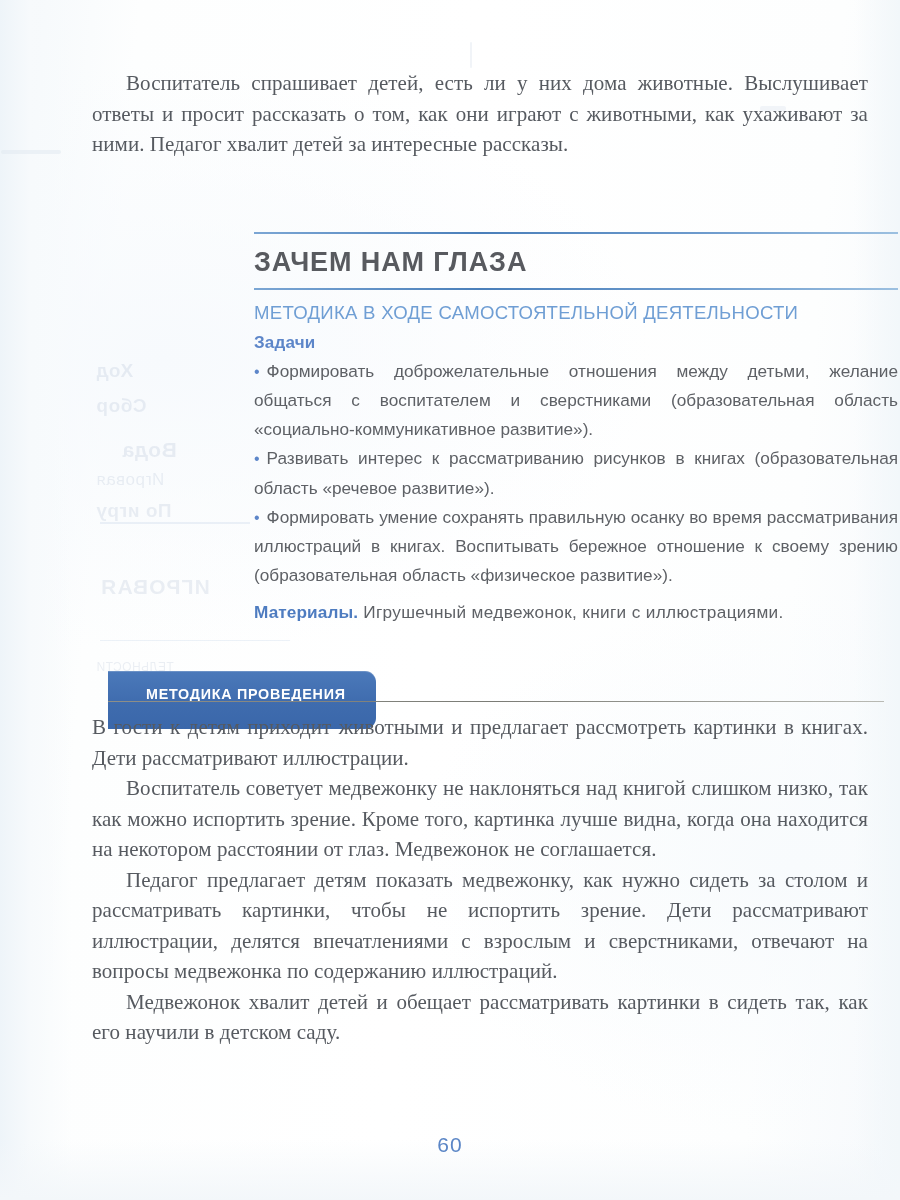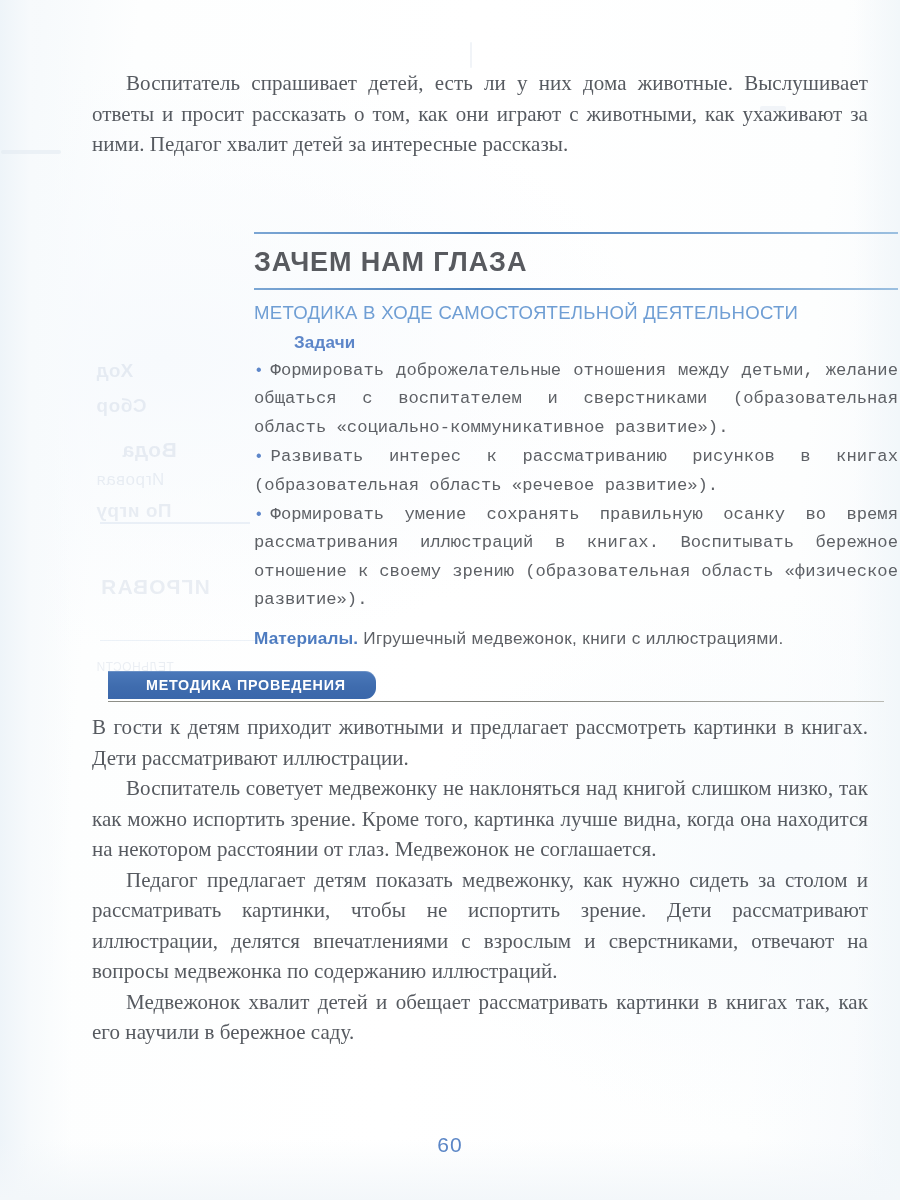--- a/index.html
+++ b/index.html
@@ -148,28 +148,27 @@
     line-height: 23px;
     white-space: nowrap;
   }
   .tasks-label {
     margin-top: 9px;
     font-family: "Liberation Sans", sans-serif;
     font-size: 17px;
     font-weight: 700;
     color: #5d86c9;
     letter-spacing: 0.2px;
-    margin-left: 40px;
   }
 
   .objectives {
     margin-top: 4px;
   }
   .objective {
-    font-family: Liberation Mono, monospace;
+    font-family: Liberation Sans, sans-serif;
     font-size: 17.2px;
     line-height: 28.4px;
     color: #5e6166;
     text-align: justify;
     text-justify: inter-word;
     margin-bottom: 1px;
   }
   .objective .bullet {
     color: #5d86c9;
     font-size: 16px;
@@ -197,22 +196,22 @@
     position: absolute;
     left: 108px;
     top: 671px;
     width: 776px;
     height: 32px;
   }
   .method-badge {
     position: absolute;
     left: 0;
     top: 0;
-    height: 28px;
-    padding: 0 30px 0 38px;
+    height: 46px;
+    padding: 0 30px 12px 38px;
     display: flex;
     align-items: center;
     background: linear-gradient(180deg, #4b79ba 0%, #3f6cae 55%, #3a67aa 100%);
     border-radius: 0 11px 11px 0;
     box-shadow: inset 0 1px 0 rgba(255,255,255,0.18);
   }
   .method-badge span {
     font-family: "Liberation Sans", sans-serif;
     font-size: 14.3px;
     font-weight: 700;
@@ -316,19 +315,19 @@
       <div class="method-badge">
         <span>МЕТОДИКА ПРОВЕДЕНИЯ</span>
       </div>
       <div class="method-rule"></div>
     </div>
 
     <div class="body-block bottom-text">
       <p class="noindent">В гости к детям приходит животными и предлагает рассмотреть картинки в книгах. Дети рассматривают иллюстрации.</p>
       <p>Воспитатель советует медвежонку не наклоняться над книгой слишком низко, так как можно испортить зрение. Кроме того, картинка лучше видна, когда она находится на некотором расстоянии от глаз. Медвежонок не соглашается.</p>
       <p>Педагог предлагает детям показать медвежонку, как нужно сидеть за столом  и рассматривать картинки, чтобы не испортить зрение. Дети рассматривают иллюстрации, делятся впечатлениями с взрослым и сверстниками, отвечают на вопросы медвежонка по содержанию иллюстраций.</p>
-      <p>Медвежонок хвалит детей и обещает рассматривать картинки в книгах так, как его научили в бережное саду.</p>
+      <p>Медвежонок хвалит детей и обещает рассматривать картинки в сидеть так, как его научили в детском саду.</p>
     </div>
 
     <div class="folio">60</div>
 
   </div>
 </div>
 
 </body></html>

